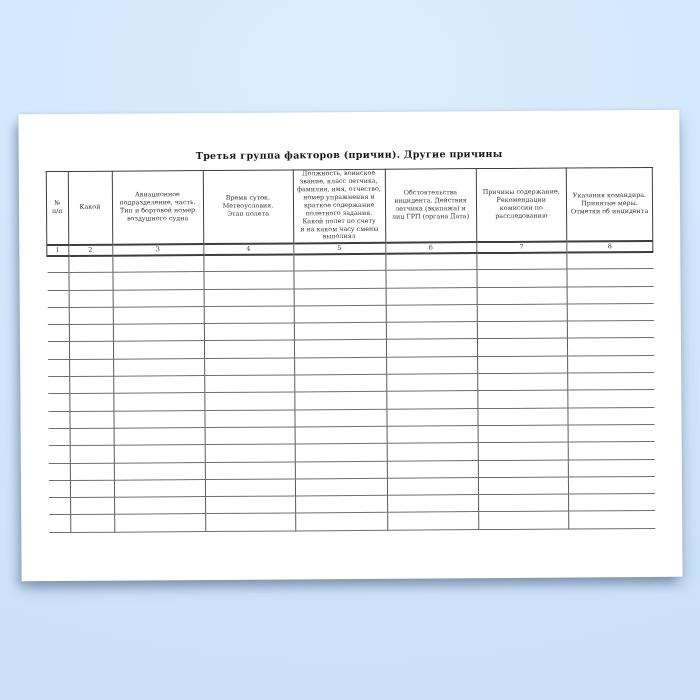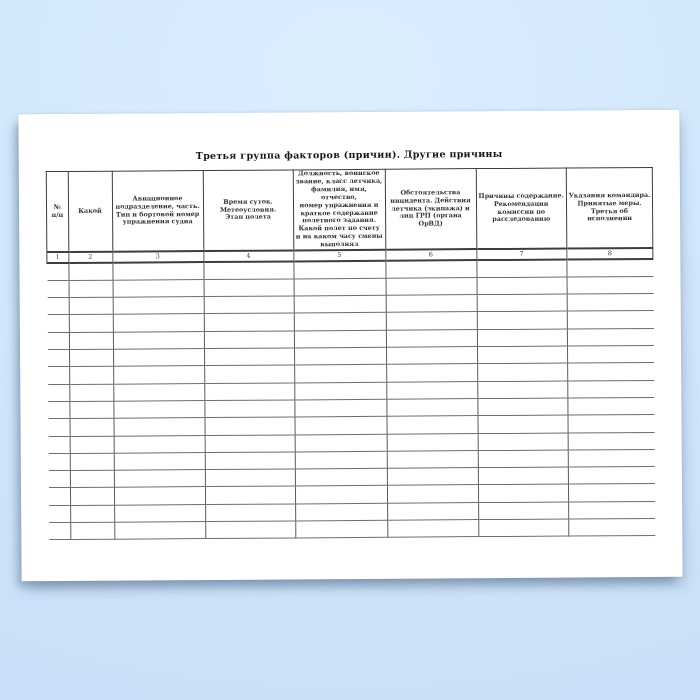--- a/index.html
+++ b/index.html
@@ -37,21 +37,21 @@
     border-collapse:collapse;table-layout:fixed;
     color:var(--text);
   }
   col.c1{width:21.5px;} col.c2{width:44px;}  col.c3{width:91px;}
   col.c4{width:90px;}   col.c5{width:92px;}  col.c6{width:91px;}
   col.c7{width:90.5px;} col.c8{width:86px;}
   tr.header-row th{
     border:1px solid var(--grid-dark);
     border-top:1.5px solid var(--grid-dark);
     height:73px;
-    font-weight:bold;
+    font-weight:normal;
     font-size:6.4px;line-height:7.9px;
     text-align:center;vertical-align:middle;
     white-space:pre-line;
     padding:0 1px;
     overflow:hidden;
     color:#343434;
   }
   tr.numbers-row td{
     border:1px solid var(--grid-mid);
     border-top:2px solid var(--grid-dark);
@@ -92,44 +92,44 @@
           <col class="c8">
       </colgroup>
       <thead>
         <tr class="header-row">
           <th>№
 п/п</th>
           <th>Какой</th>
           <th>Авиационное
 подразделение, часть.
 Тип и бортовой номер
-упражнения судна</th>
+воздушного судна</th>
           <th>Время суток.
 Метеоусловия.
 Этап полета</th>
           <th>Должность, воинское
 звание, класс летчика,
 фамилия, имя, отчество,
 номер упражнения и
 краткое содержание
 полетного задания.
 Какой полет по счету
 и на каком часу смены
 выполнял</th>
           <th>Обстоятельства
 инцидента. Действия
 летчика (экипажа) и
-лиц ГРП (органа ОрВД)</th>
+лиц ГРП (органа Дата)</th>
           <th>Причины содержание.
 Рекомендации
 комиссии по
 расследованию</th>
           <th>Указания командира.
 Принятые меры.
-Третья об исполнении</th>
+Отметки об инцидента</th>
         </tr>
         <tr class="numbers-row">
           <td>1</td>
           <td>2</td>
           <td>3</td>
           <td>4</td>
           <td>5</td>
           <td>6</td>
           <td>7</td>
           <td>8</td>

